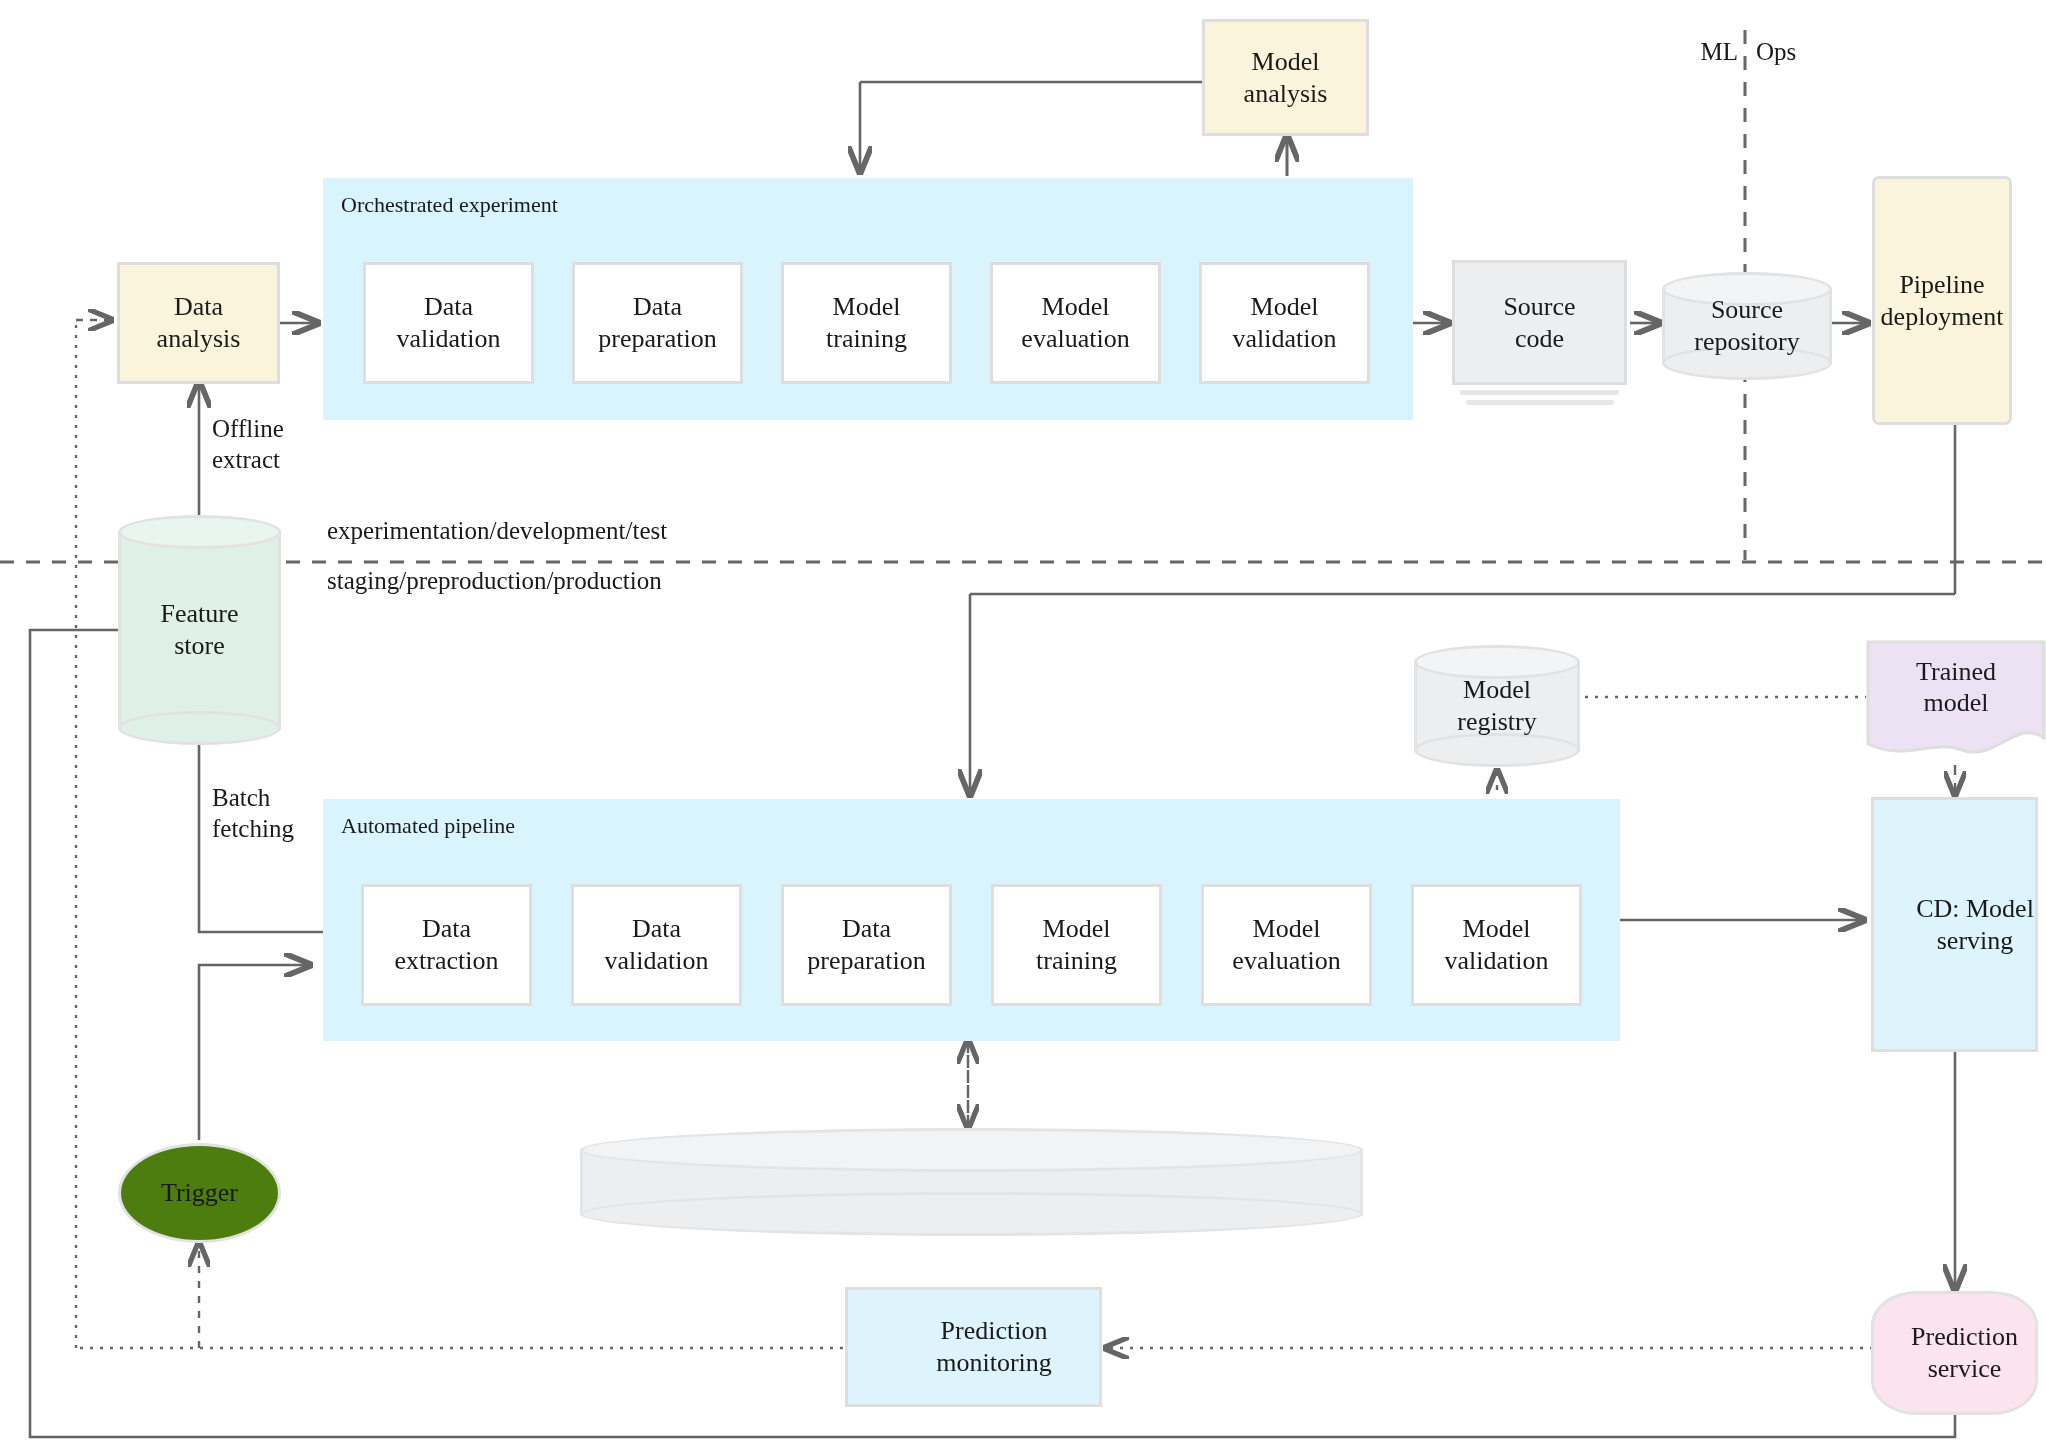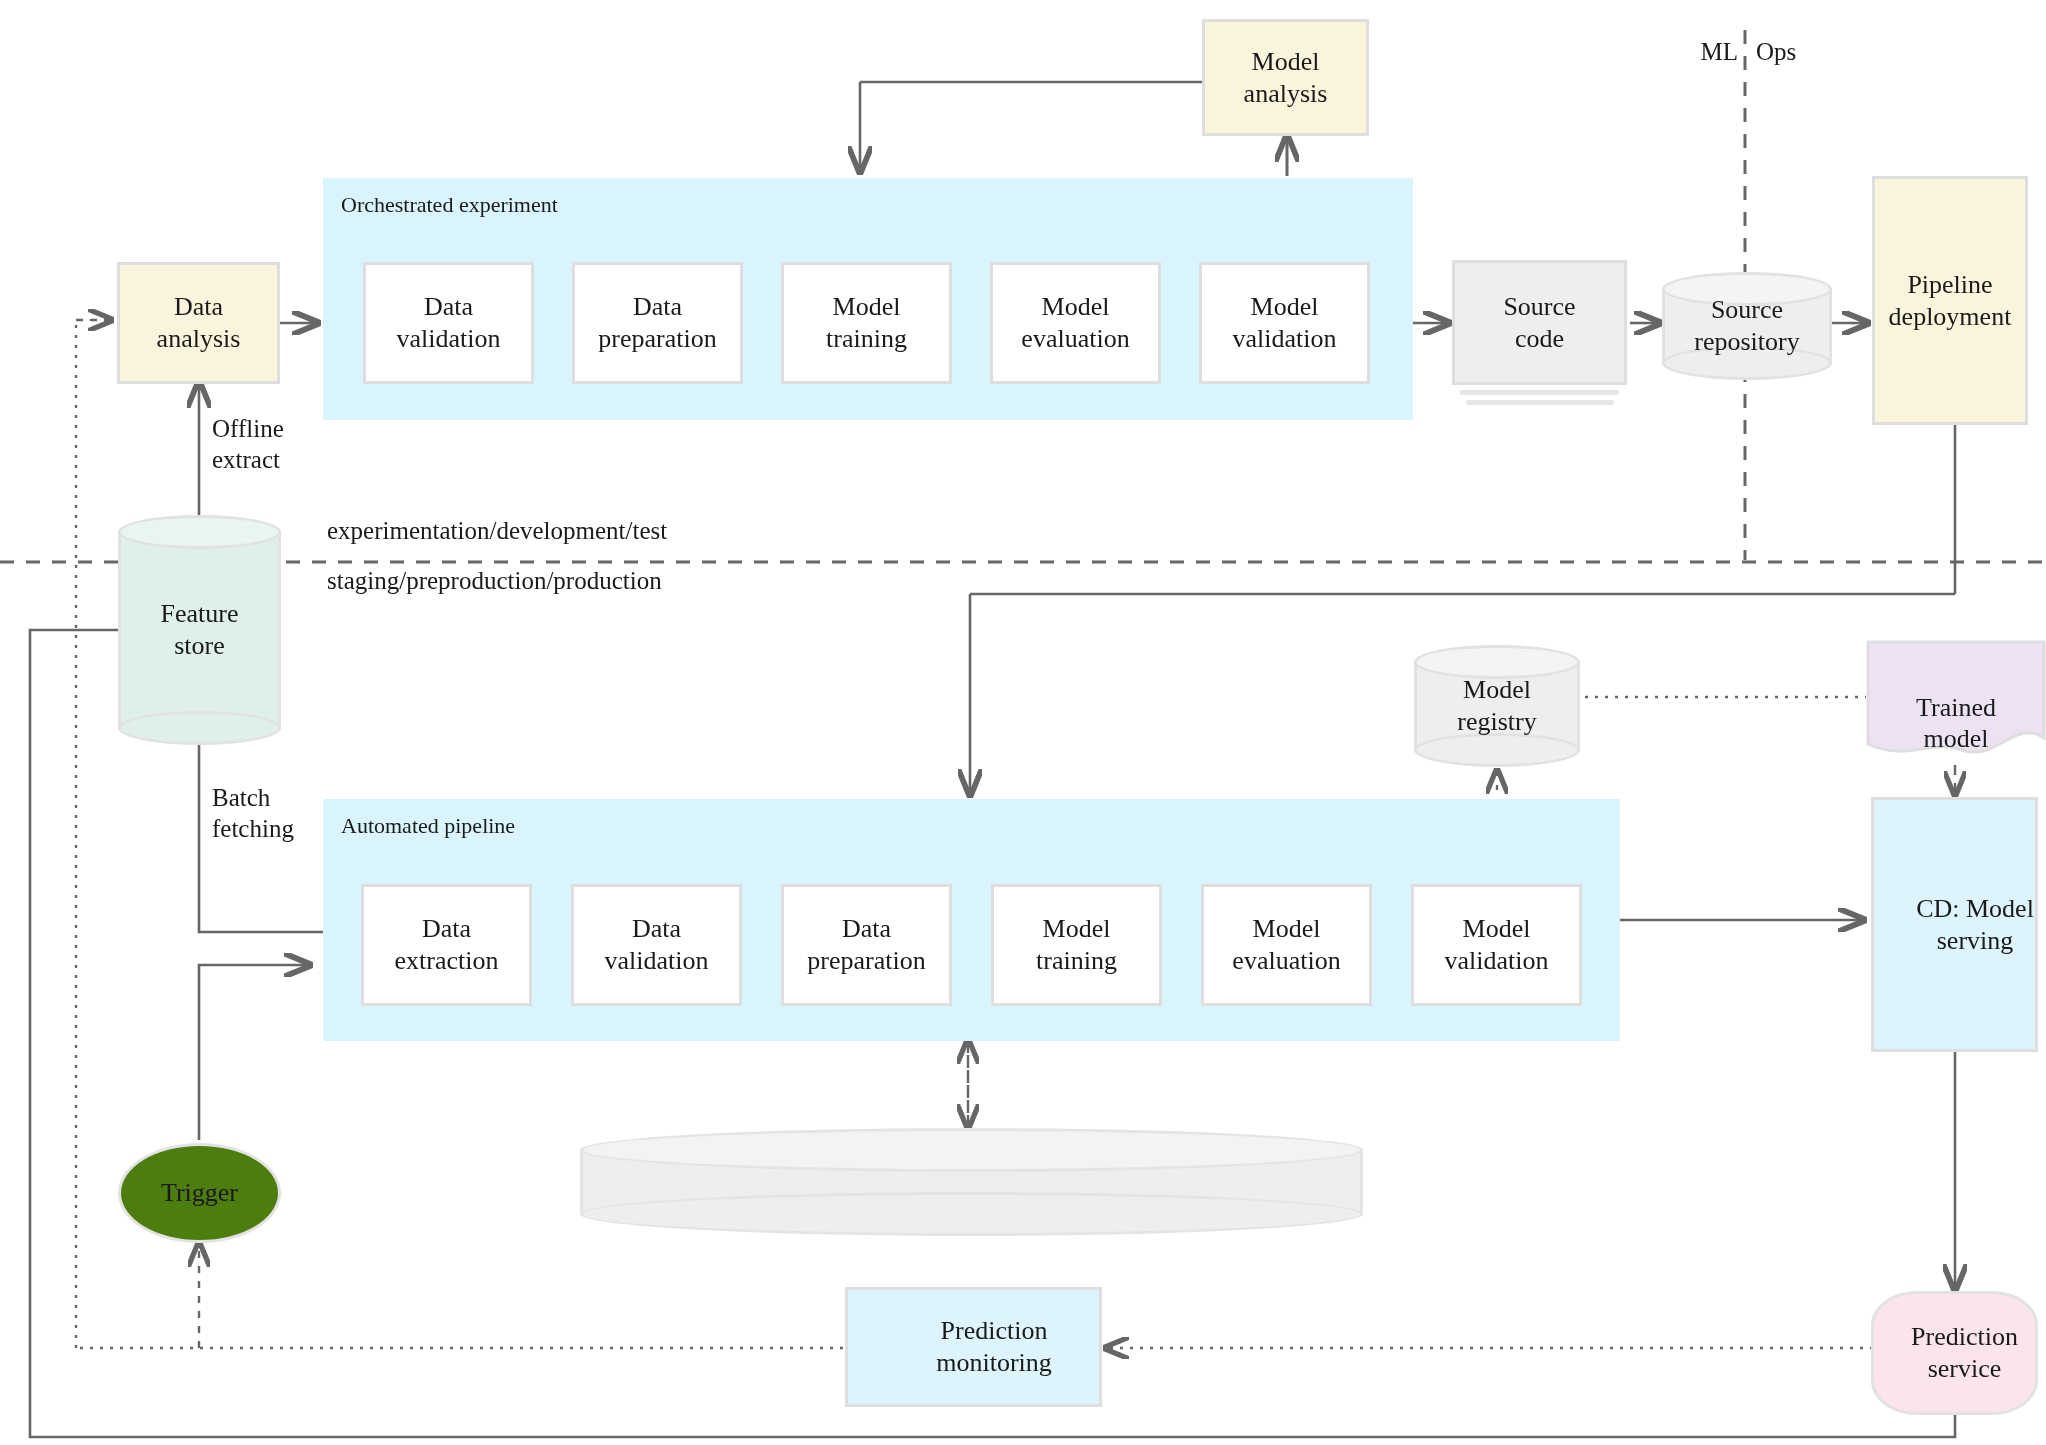--- a/index.html
+++ b/index.html
@@ -49,21 +49,21 @@
            display:flex;align-items:center;justify-content:center;font-size:26px;box-sizing:border-box;}
 
   
   .capsule{position:absolute;background:#fbe4ed;border:3px solid #e2e2e2;
            border-radius:34px/34px;display:flex;align-items:center;justify-content:center;
            text-align:center;font-size:26px;line-height:1.22;box-sizing:border-box;padding-left:20px;}
 
   
   .docshape{position:absolute;box-sizing:border-box;}
   .docshape .txt{position:absolute;left:0;right:0;top:38%;transform:translateY(-50%);
-        text-align:center;font-size:26px;line-height:1.22;white-space:pre-line;margin-top:36px;}
+        text-align:center;font-size:26px;line-height:1.22;white-space:pre-line;}
 
   
   .stackline{position:absolute;background:#e4e6e8;height:5px;border-radius:2px;}
 
   .freetext{position:absolute;font-size:25px;line-height:1.22;white-space:pre-line;}
 </style>
 </head>
 <body>
 
 <div id="stage">
@@ -202,21 +202,21 @@
   <div class="node cream" style="left:117px;top:262px;width:163px;height:122px;">
     <span class="label">Data
 analysis</span>
     </div>
 
   <div class="node cream" style="left:1202px;top:19px;width:167px;height:117px;">
     <span class="label">Model
 analysis</span>
     </div>
 
-  <div class="node cream" style="left:1872px;top:176px;width:156px;height:249px;">
+  <div class="node cream" style="left:1872px;top:176px;width:140px;height:249px;border-radius:7px;">
     <span class="label">Pipeline
 deployment</span>
     </div>
 
   <div class="node grey" style="left:1452px;top:260px;width:175px;height:125px;">
     <span class="label">Source
 code</span>
     </div>
   <div class="stackline" style="left:1460px;top:390px;width:159px;"></div>
   <div class="stackline" style="left:1466px;top:400px;width:148px;"></div>

